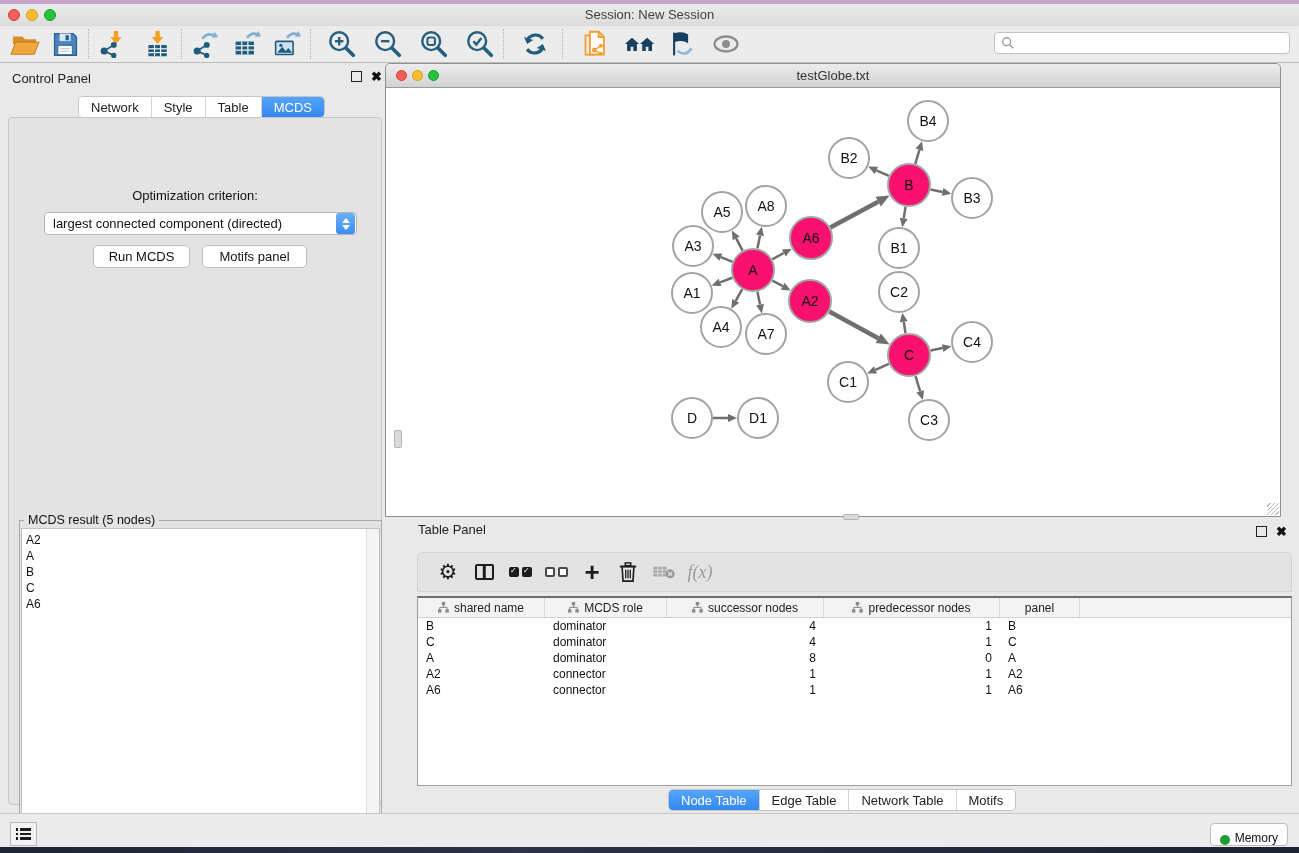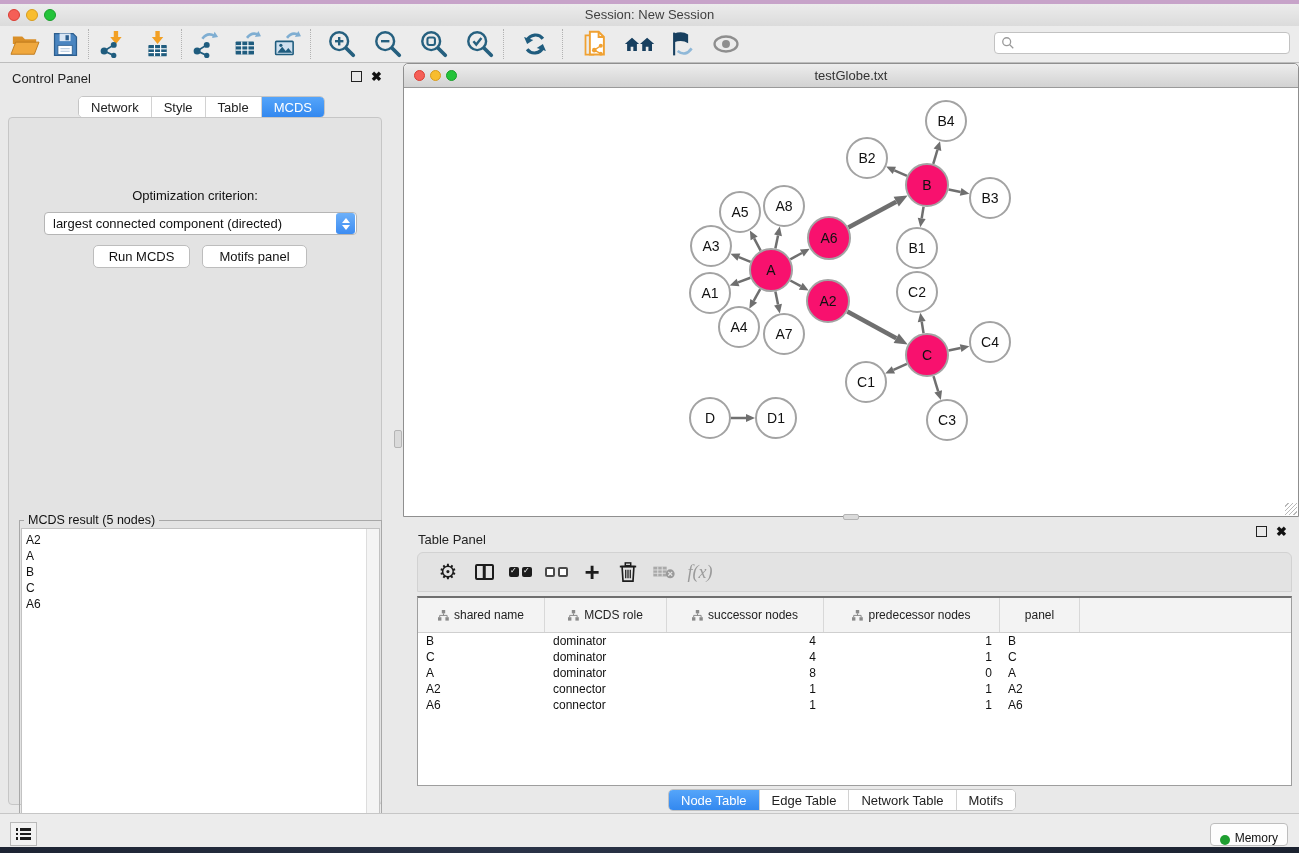--- a/index.html
+++ b/index.html
@@ -54,52 +54,52 @@
   .btn-close { left:193px; width:105px; }
 
   .group-box { position:absolute; left:10px; top:402px; width:363px; height:333px; border:1px solid #a8a8a8; }
   .group-label { position:absolute; left:4px; top:-8px; background:#e3e3e3; padding:0 4px; font-size:12.5px; color:#111; }
   .listbox { position:absolute; left:1px; top:7px; right:1px; bottom:1px; background:#fff; border:1px solid #c2c2c2; }
   .listbox .scroll { position:absolute; right:0; top:0; bottom:0; width:13px; background:#f4f4f4; border-left:1px solid #ddd; }
   .list-items { position:absolute; left:4px; top:3px; right:16px; }
   .list-item { font-size:12px; line-height:16px; color:#111; }
 
   
-  .net-window { position:absolute; left:403px; top:63px; width:896px; height:454px;
+  .net-window { position:absolute; left:385px; top:63px; width:896px; height:454px;
                 border:1px solid #8f8f8f; border-radius:5px 5px 0 0; background:#fff; }
   .net-titlebar { position:absolute; left:0; top:0; right:0; height:24px; background:linear-gradient(#ededed,#d2d2d2);
                   border-bottom:1px solid #9a9a9a; border-radius:5px 5px 0 0; }
   .net-titlebar .title { position:absolute; left:0; right:0; top:4px; text-align:center; font-size:13px; color:#333; }
   .net-lights { position:absolute; left:10px; top:6px; display:flex; gap:5px; }
   .net-canvas { position:absolute; left:0; top:25px; right:0; bottom:0; background:#fff; overflow:hidden; }
   .resize-grip { position:absolute; right:1px; bottom:1px; width:12px; height:12px;
                  background:repeating-linear-gradient(135deg, transparent 0 2px, #b9b9b9 2px 3px); }
   .v-grip { position:absolute; left:394px; top:430px; width:8px; height:18px; background:#dadada; border:1px solid #b4b4b4; border-radius:2px; }
   .h-grip { position:absolute; left:843px; top:514px; width:16px; height:6px; background:#dadada; border:1px solid #b4b4b4; border-radius:2px; }
 
   
   .table-panel { position:absolute; left:405px; top:520px; width:894px; height:292px; }
-  .tp-title { position:absolute; left:13px; top:12px; font-size:13px; color:#222; }
+  .tp-title { position:absolute; left:13px; top:2px; font-size:13px; color:#222; }
   .tp-btns { position:absolute; right:12px; top:6px; display:flex; gap:9px; align-items:center; }
   .tp-toolbar { position:absolute; left:12px; top:32px; width:875px; height:40px; background:#e3e3e3;
                 border:1px solid #d2d2d2; border-radius:6px 6px 0 0; display:flex; align-items:center; padding-left:12px; }
   .tpi { width:36px; height:34px; display:flex; align-items:center; justify-content:center; }
   .gear-glyph { font-size:21px; color:#1c1c1c; }
   .col-glyph { width:19px; height:16px; border:2.5px solid #1c1c1c; border-radius:2px; position:relative; }
   .col-glyph::after { content:""; position:absolute; left:50%; top:0; bottom:0; width:2.5px; background:#1c1c1c; transform:translateX(-50%); }
   .cb { width:10px; height:10px; border-radius:2px; display:inline-block; position:relative; }
   .cb.checked { background:#1c1c1c; }
   .cb.checked::after { content:"✓"; color:#fff; font-size:8px; position:absolute; left:1.5px; top:-1px; }
   .cb.empty { border:2px solid #4a4a4a; background:#fff; }
   .plus-glyph { font-size:26px; font-weight:bold; color:#1c1c1c; line-height:20px; }
   .fx-glyph { font-family:"Liberation Serif", serif; font-style:italic; font-size:18px; color:#9a9a9a; }
 
   .data-table { position:absolute; left:12px; top:76px; width:875px; height:190px; background:#fff;
                 border:1px solid #9e9e9e; border-top:2px solid #6f6f6f; }
-  .thead { display:flex; height:35px; background:#f3f3f3; border-bottom:1px solid #cfcfcf; }
+  .thead { display:flex; height:20px; background:#f3f3f3; border-bottom:1px solid #cfcfcf; }
   .th { display:flex; align-items:center; justify-content:center; gap:5px; font-size:12px; color:#222;
         border-right:1px solid #d8d8d8; height:100%; }
   .tbody .tr { display:flex; height:16px; }
   .td { font-size:12px; color:#111; padding:1px 8px 0 8px; white-space:nowrap; overflow:hidden; }
   .td.num { text-align:right; }
 
   .bottom-tabs { position:absolute; left:263px; top:269px; display:flex; border:1px solid #c2c2c2; border-radius:5px;
                  overflow:hidden; background:#fff; height:22px; }
 
   

